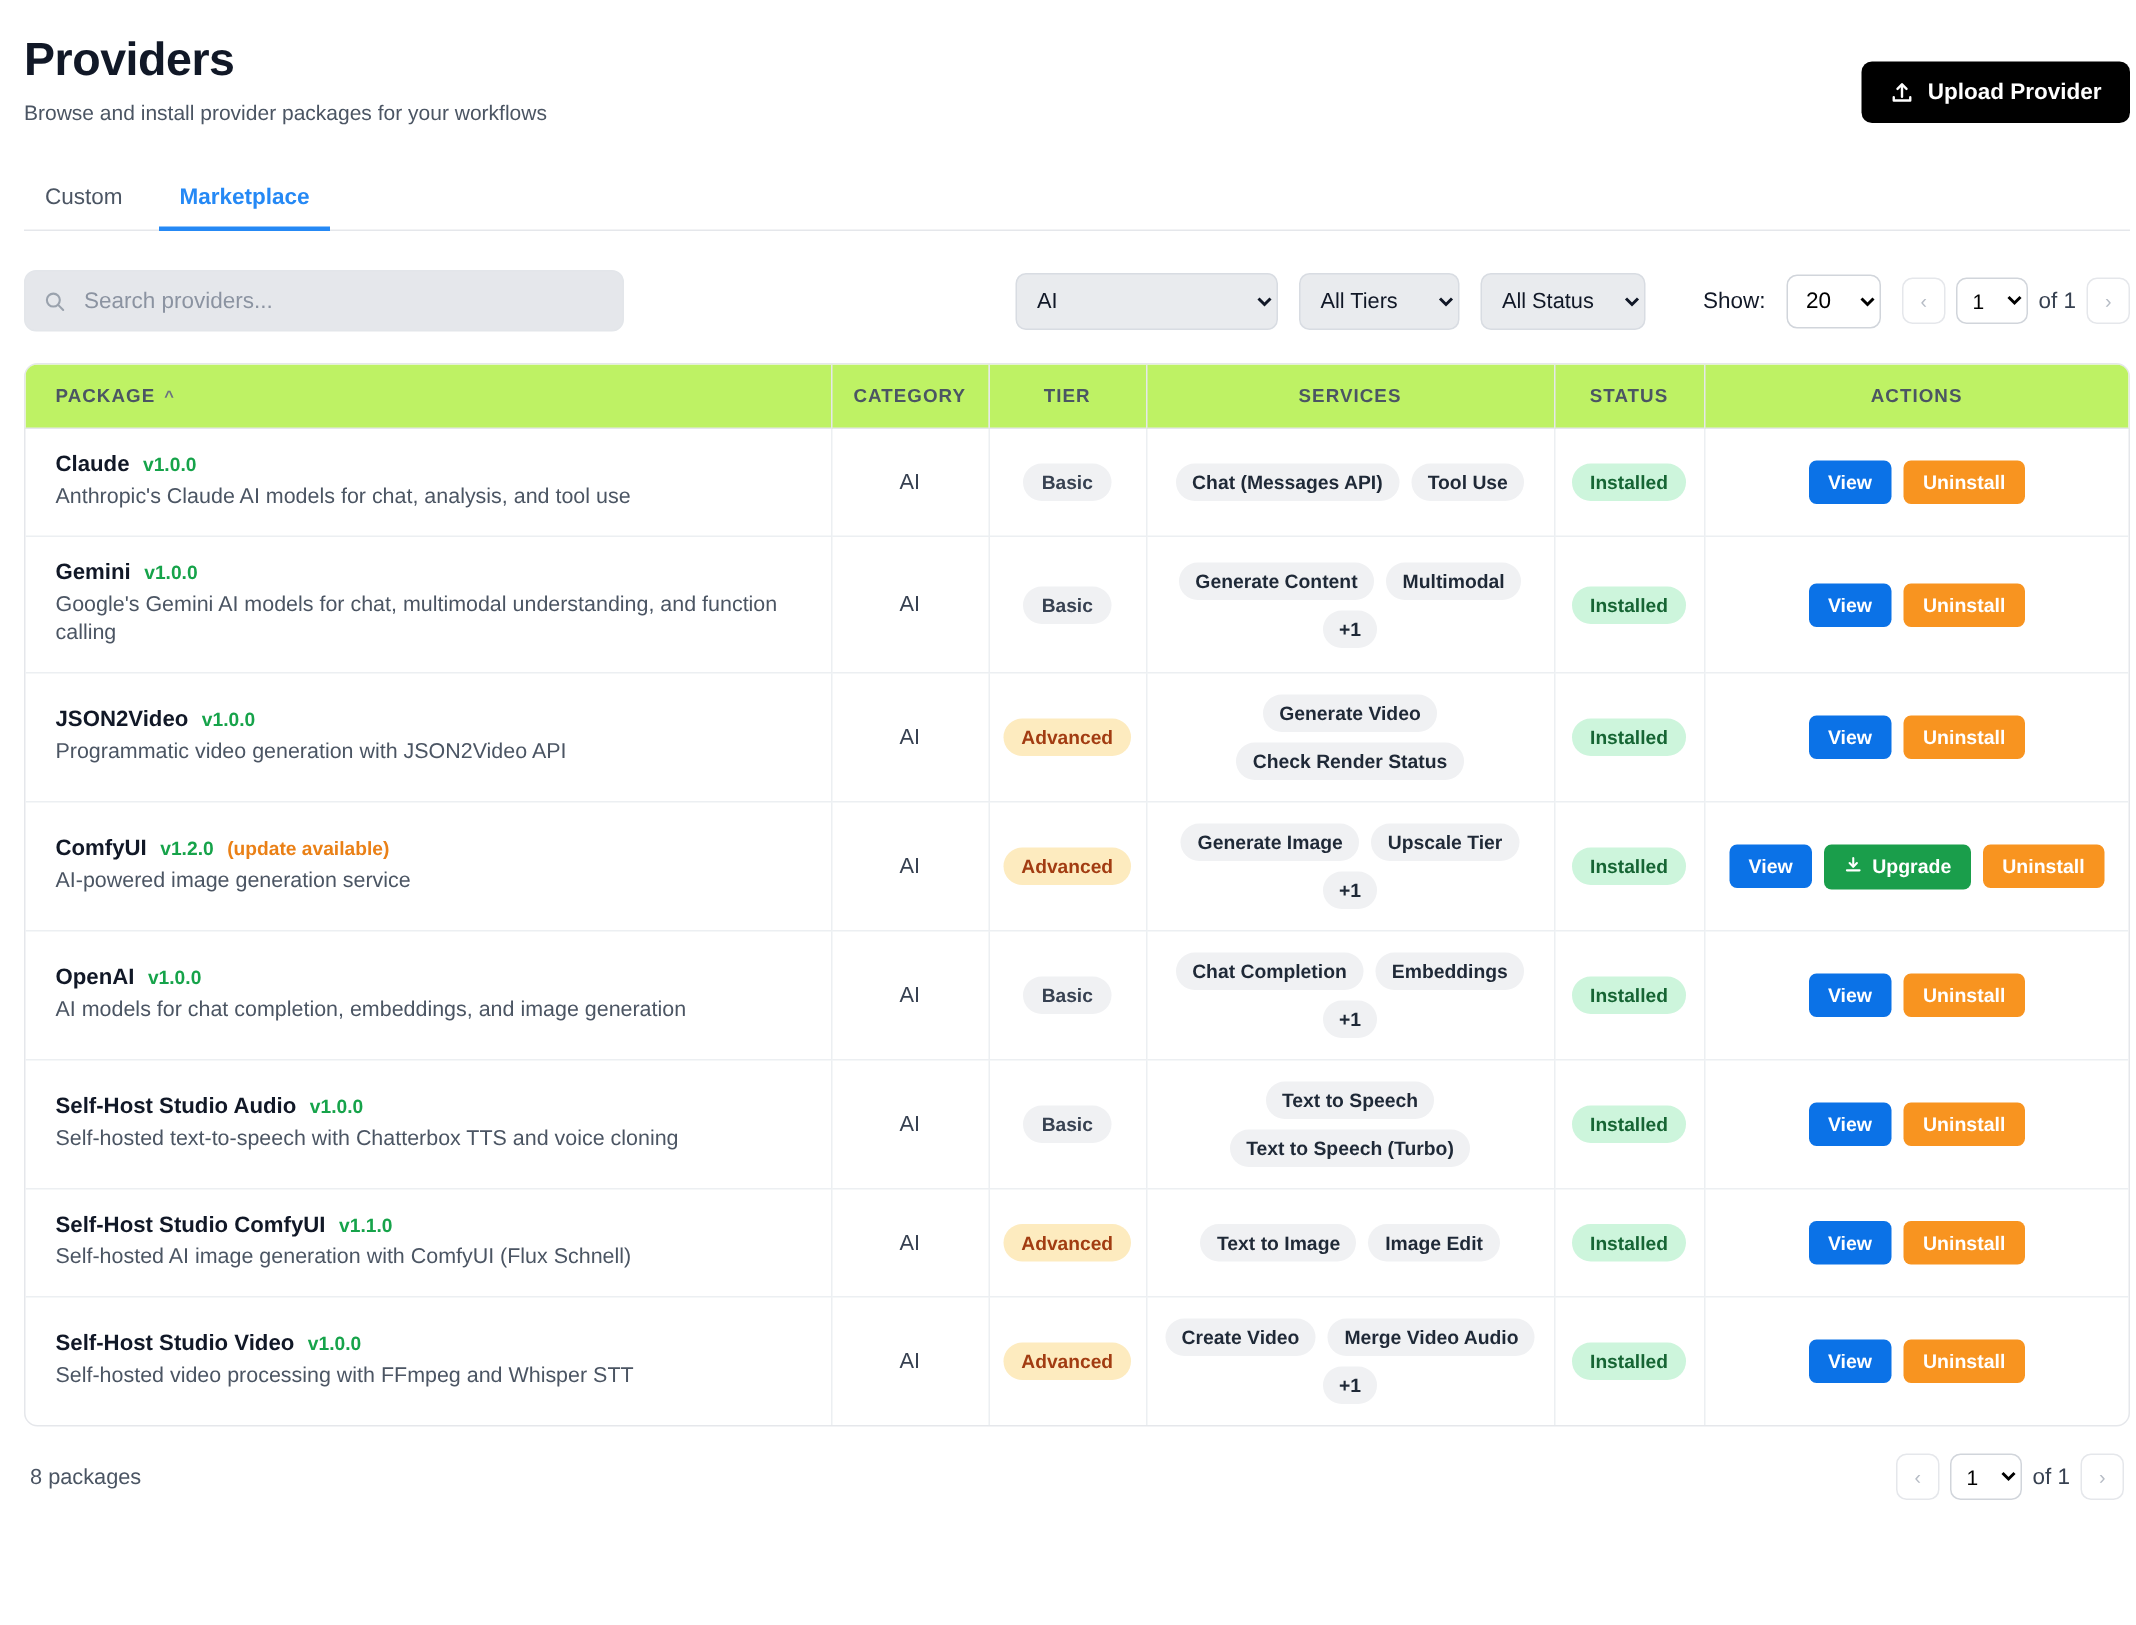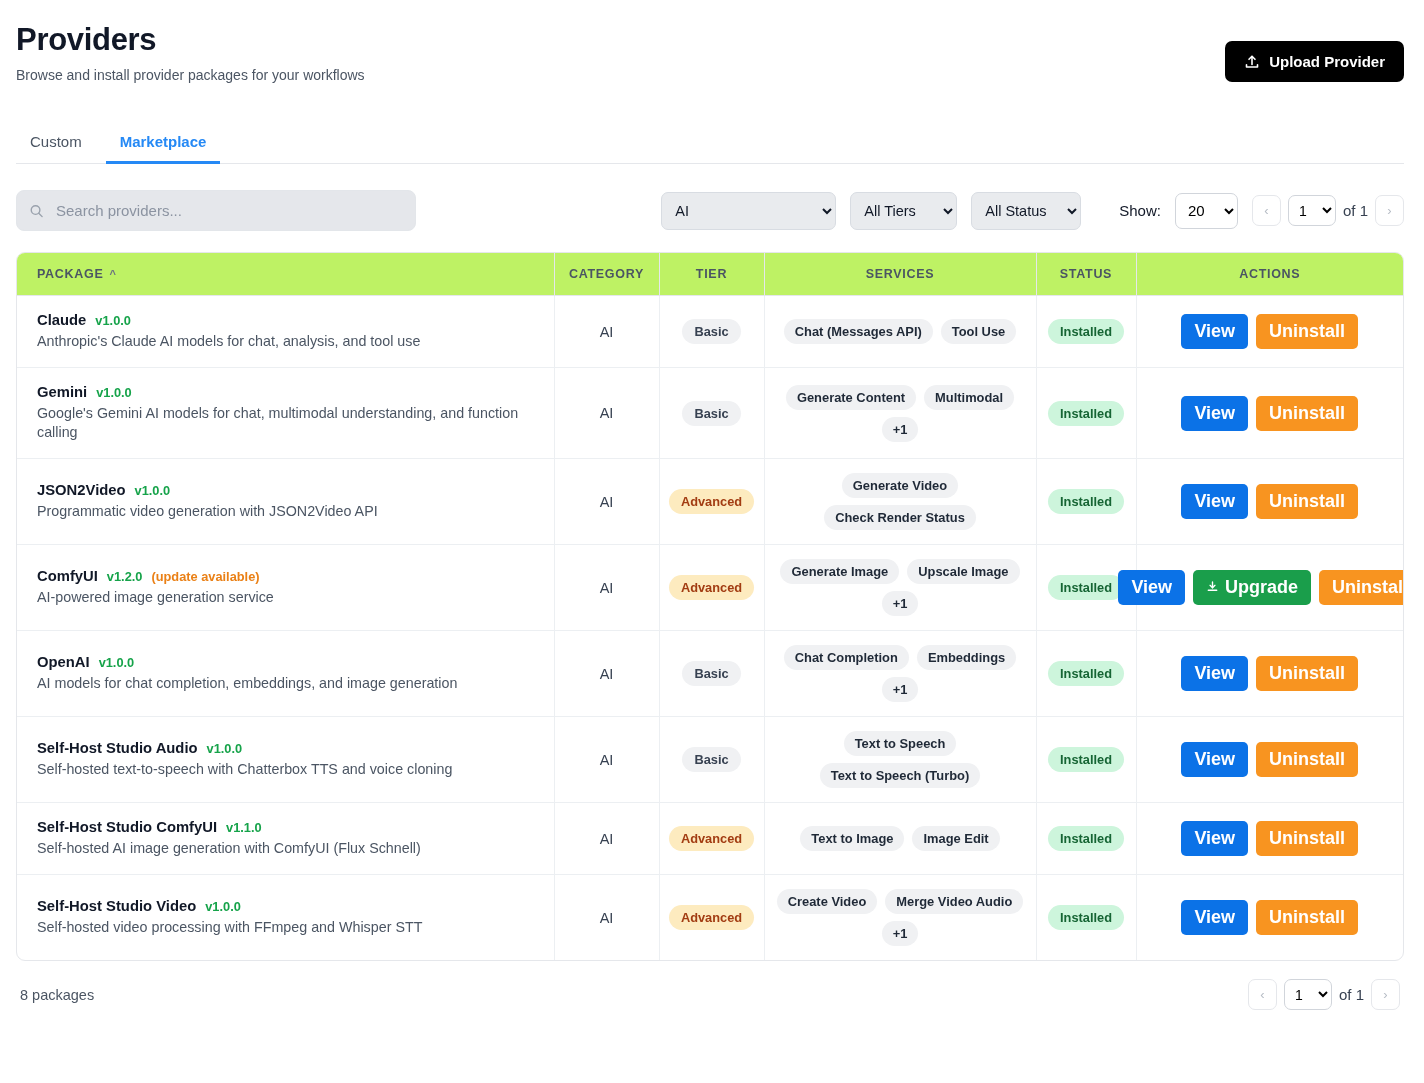--- a/index.html
+++ b/index.html
@@ -4,40 +4,40 @@
 <style>
   * { box-sizing: border-box; }
   html, body { margin:0; padding:0; }
   body {
     width:1424px; height:1083px;
     background:#ffffff;
     font-family:"Liberation Sans", sans-serif;
     color:#1f2937;
     -webkit-font-smoothing:antialiased;
   }
-  .page { padding:22px 20px 0 16px; position:relative; height:100%; }
+  .page { padding:22px 4px 0 16px; position:relative; height:100%; }
 
   
   .hdr { display:flex; align-items:flex-start; justify-content:space-between; }
   .hdr-left h1 {
     margin:0; font-size:31px; line-height:36px; font-weight:700;
     letter-spacing:-0.3px; color:#111827;
   }
   .hdr-left .sub { margin-top:9px; font-size:14px; color:#4b5563; }
   .upload-btn {
     display:flex; align-items:center; gap:9px;
     background:#000000; color:#fff; border:none; border-radius:7px;
     padding:0 19px; height:41px; font-size:15px; font-weight:600;
     cursor:pointer; font-family:inherit; margin-top:19px;
   }
   .upload-btn svg { display:block; }
 
   
   .tabs {
-    margin-top:42px; display:flex; gap:10px;
+    margin-top:32px; display:flex; gap:10px;
     border-bottom:1px solid #e5e7eb;
   }
   .tab {
     padding:8px 14px 11px 14px; font-size:15px; color:#4b5563;
     cursor:pointer; border-bottom:3px solid transparent; margin-bottom:-1px;
     background:none; border-top:none; border-left:none; border-right:none;
     font-family:inherit;
   }
   .tab.active { color:#2589f5; font-weight:600; border-bottom-color:#2589f5; }
 
@@ -134,21 +134,21 @@
   }
   .svc.more { font-weight:700; }
 
   .status {
     display:inline-block; padding:5px 12px; border-radius:13px;
     font-size:12.8px; font-weight:700; background:#cdf5dc; color:#166534;
   }
 
   .acts { display:flex; gap:8px; justify-content:center; align-items:center; }
   .btn {
-    border:none; border-radius:5px; color:#fff; font-size:18px; font-weight:700;
+    border:none; border-radius:5px; color:#fff; font-size:13px; font-weight:700;
     padding:7px 13px; cursor:pointer; font-family:inherit; white-space:nowrap;
     display:inline-flex; align-items:center; gap:6px;
   }
   .btn-view { background:#0b72e7; }
   .btn-uninstall { background:#f89420; }
   .btn-upgrade { background:#1a9e4b; }
 
   
   .foot {
     margin-top:18px; display:flex; align-items:center; justify-content:space-between;
@@ -353,21 +353,21 @@
     </td>
     <td>
       <span class="cat-txt">AI</span>
     </td>
     <td>
       <span class="tier tier-advanced">Advanced</span>
     </td>
     <td class="svc-cell">
       <div class="svc-list">
                 <span class="svc">Generate Image</span>
-                <span class="svc">Upscale Image</span>
+                <span class="svc">Upscale Tier</span>
                 <span class="svc more">+1</span>
               </div>
     </td>
     <td>
       <span class="status">Installed</span>
     </td>
     <td>
       <div class="acts">
                 <button class="btn btn-view">
                   <span>View</span>

